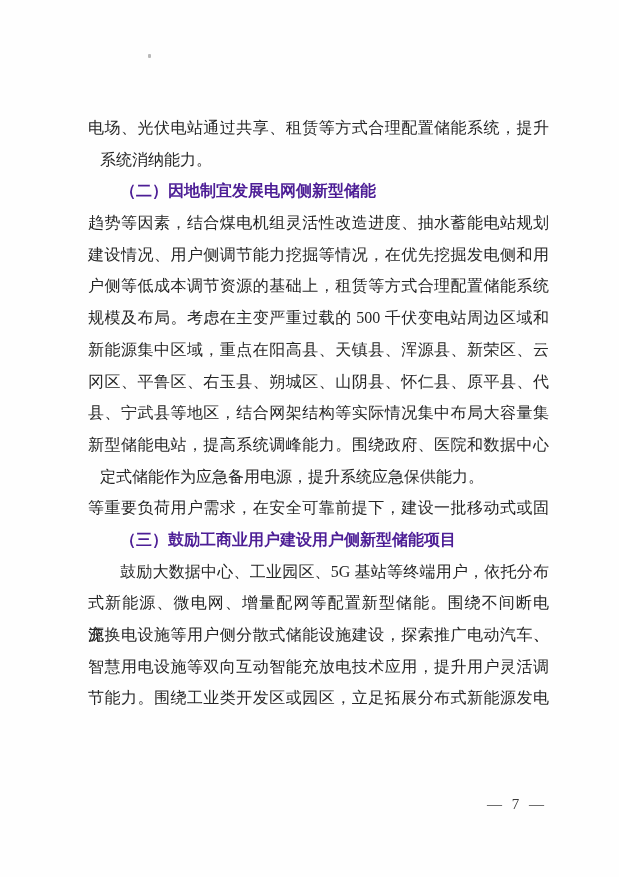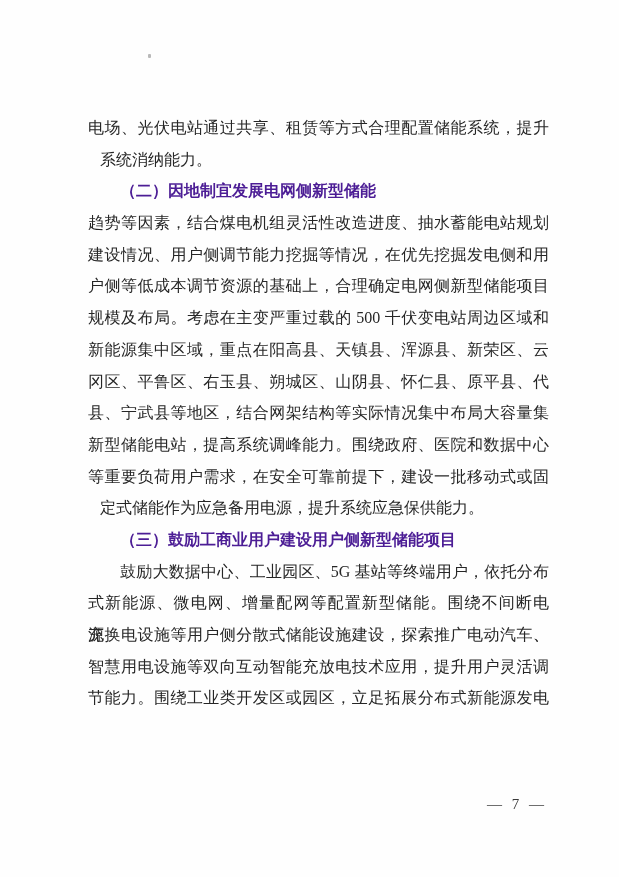--- a/index.html
+++ b/index.html
@@ -70,28 +70,28 @@
 <div class="page">
 
   <div class="speck"></div>
 
   <div class="textcol">
     <div class="line j">电场、光伏电站通过共享、租赁等方式合理配置储能系统，提升</div>
     <div class="line l">系统消纳能力。</div>
     <div class="line h">（二）因地制宜发展电网侧新型储能</div>
     <div class="line j">趋势等因素，结合煤电机组灵活性改造进度、抽水蓄能电站规划</div>
     <div class="line j">建设情况、用户侧调节能力挖掘等情况，在优先挖掘发电侧和用</div>
-    <div class="line j">户侧等低成本调节资源的基础上，合理确定电网侧新型储能项目</div>
+    <div class="line j">户侧等低成本调节资源的基础上，租赁等方式合理配置储能系统</div>
     <div class="line j">规模及布局。考虑在主变严重过载的 500 千伏变电站周边区域和</div>
     <div class="line j">新能源集中区域，重点在阳高县、天镇县、浑源县、新荣区、云</div>
     <div class="line j">冈区、平鲁区、右玉县、朔城区、山阴县、怀仁县、原平县、代</div>
     <div class="line j">县、宁武县等地区，结合网架结构等实际情况集中布局大容量集</div>
     <div class="line j">新型储能电站，提高系统调峰能力。围绕政府、医院和数据中心</div>
+    <div class="line l">定式储能作为应急备用电源，提升系统应急保供能力。</div>
     <div class="line j">等重要负荷用户需求，在安全可靠前提下，建设一批移动式或固</div>
-    <div class="line l">定式储能作为应急备用电源，提升系统应急保供能力。</div>
     <div class="line h">（三）鼓励工商业用户建设用户侧新型储能项目</div>
     <div class="line j ind">鼓励大数据中心、工业园区、5G 基站等终端用户，依托分布</div>
     <div class="line j">式新能源、微电网、增量配网等配置新型储能。围绕不间断电源、</div>
     <div class="line j">充换电设施等用户侧分散式储能设施建设，探索推广电动汽车、</div>
     <div class="line j">智慧用电设施等双向互动智能充放电技术应用，提升用户灵活调</div>
     <div class="line j">节能力。围绕工业类开发区或园区，立足拓展分布式新能源发电</div>
   </div>
 
   <div class="pagenum">— 7 —</div>
 

